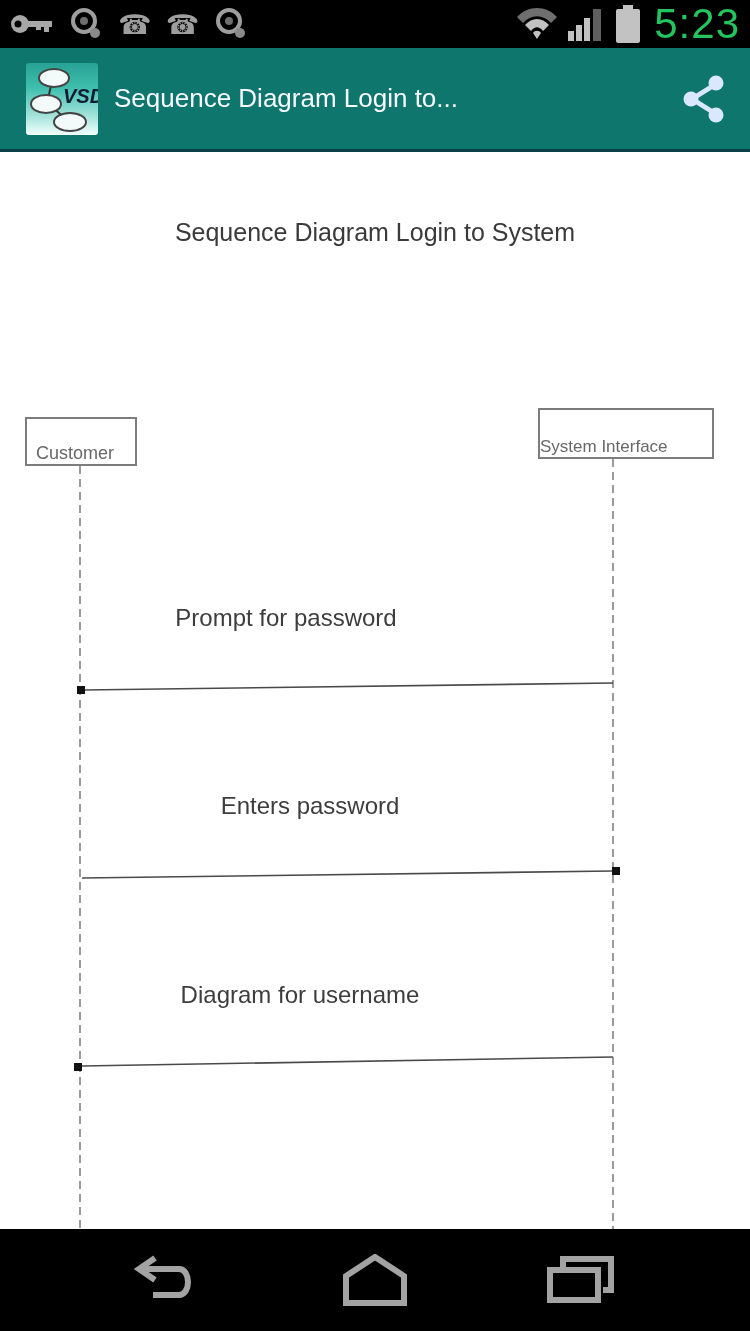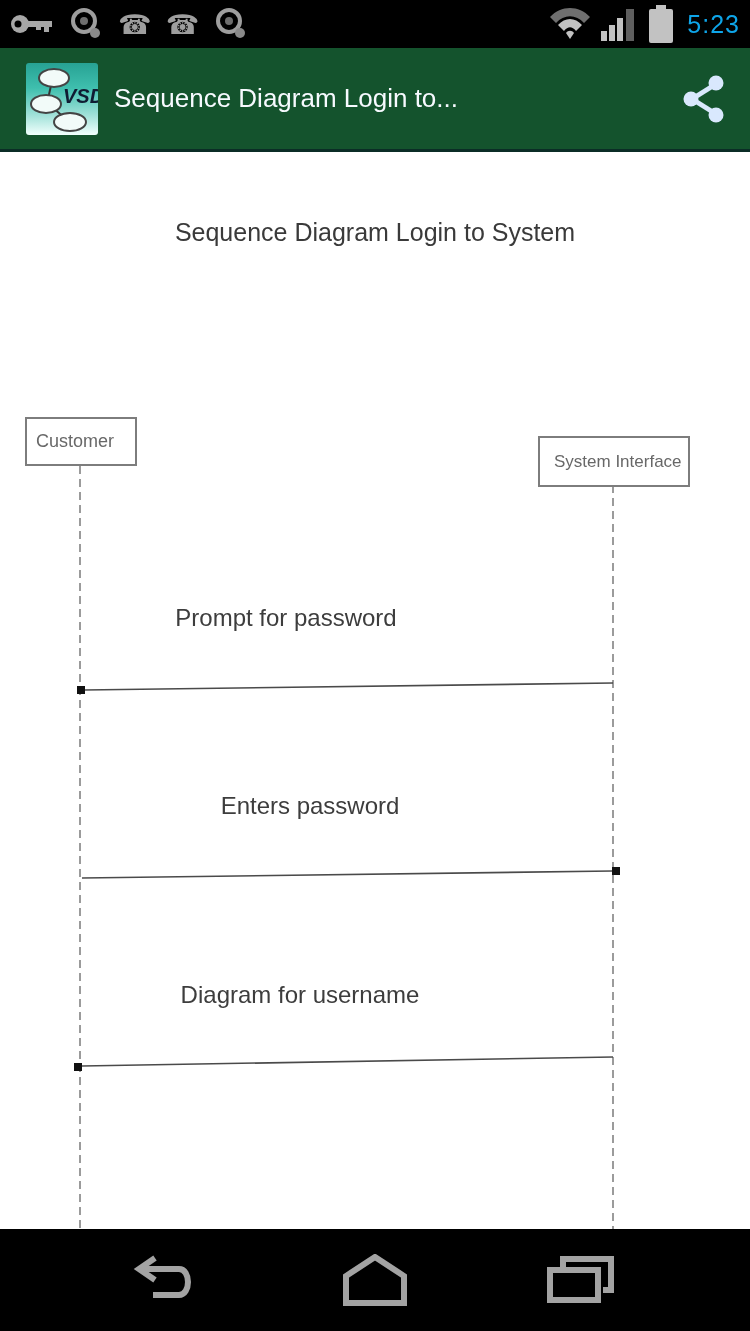--- a/index.html
+++ b/index.html
@@ -8,26 +8,26 @@
   .screen { position:absolute; inset:0; width:750px; height:1331px; background:#fff; }
 
   
   .status-bar {
     position:absolute; top:0; left:0; width:750px; height:48px;
     background:#000; display:flex; align-items:center; padding:0 10px;
   }
   .sb-left { display:flex; align-items:center; gap:14px; }
   .sb-right { margin-left:auto; display:flex; align-items:center; gap:8px; }
   .glyph-icon { color:#9e9e9e; font-family:"DejaVu Sans", sans-serif; font-size:27px; line-height:1; }
-  .sb-time { color:#0ea5e9; font-size:25px; line-height:48px; letter-spacing:1px; padding-left:4px; }
+  .sb-time { color:#22c55e; font-size:42px; line-height:48px; letter-spacing:1px; padding-left:4px; }
 
   
   .app-bar {
     position:absolute; top:48px; left:0; width:750px; height:104px;
-    background:#14532d; border-bottom:3px solid rgba(0,0,30,0.45);
+    background:#0f766e; border-bottom:3px solid rgba(0,0,30,0.45);
     display:flex; align-items:center; padding:0 20px 0 26px;
   }
   .app-icon {
     width:72px; height:72px; border-radius:3px; flex:0 0 auto;
     background:linear-gradient(180deg,#27a294 0%, #3fbfae 35%, #a8e4dc 75%, #f2fffd 100%);
     position:relative; overflow:hidden;
   }
   .app-bar-title {
     color:#f7faff; font-size:26px; font-weight:500; margin-left:16px;
     white-space:nowrap; overflow:hidden; flex:1 1 auto;
@@ -40,24 +40,24 @@
   }
 
   
   .content { position:absolute; top:155px; left:0; width:750px; height:1074px; background:#fff; }
   .diagram-title {
     position:absolute; top:63px; left:0; width:750px; text-align:center;
     font-size:25px; color:#3a3a3a;
   }
   .actor-box {
     position:absolute; background:#fff; border:2px solid #7d7d7d;
-    display:flex; align-items:center; color:#686868; z-index:2;
+    display:flex; align-items:flex-end; color:#686868; z-index:2;
   }
   .actor-customer { left:25px; top:262px; width:112px; height:49px; font-size:18px; padding-left:9px; }
-  .actor-system  { left:538px; top:253px; width:152px; height:51px; font-size:17px; padding-left:14px;margin-top:28px; }
+  .actor-system  { left:538px; top:253px; width:176px; height:51px; font-size:17px; padding-left:0; }
   .diagram-svg { position:absolute; top:0; left:0; width:750px; height:1074px; z-index:1; }
   .msg-label {
     position:absolute; transform:translateX(-50%); white-space:nowrap;
     font-size:24px; color:#3d3d3d; z-index:2;
   }
 
   
   .nav-bar { position:absolute; top:1229px; left:0; width:750px; height:102px; background:#000; }
   .nav-btn { position:absolute; top:18px; width:90px; height:66px; display:flex; align-items:center; justify-content:center; }
   .nav-back { left:118px; }

